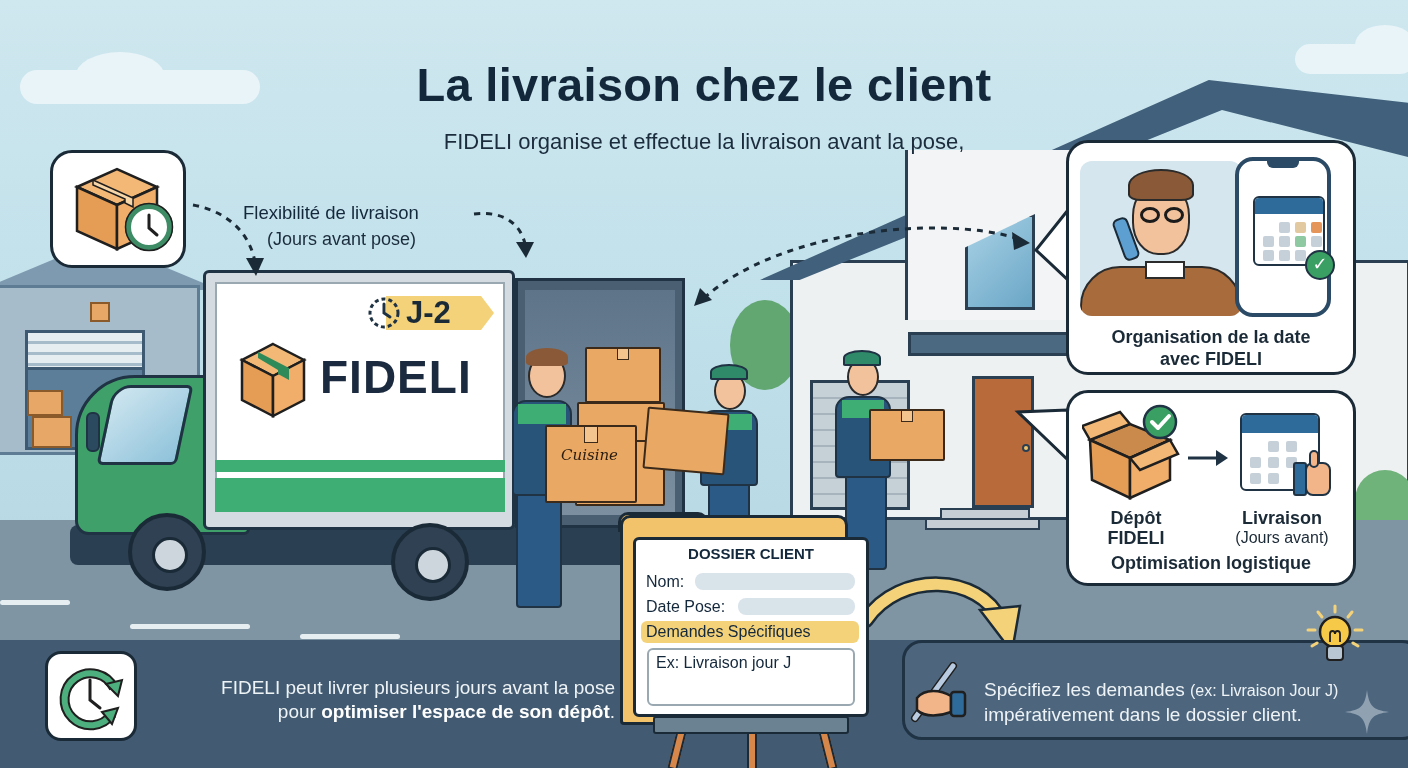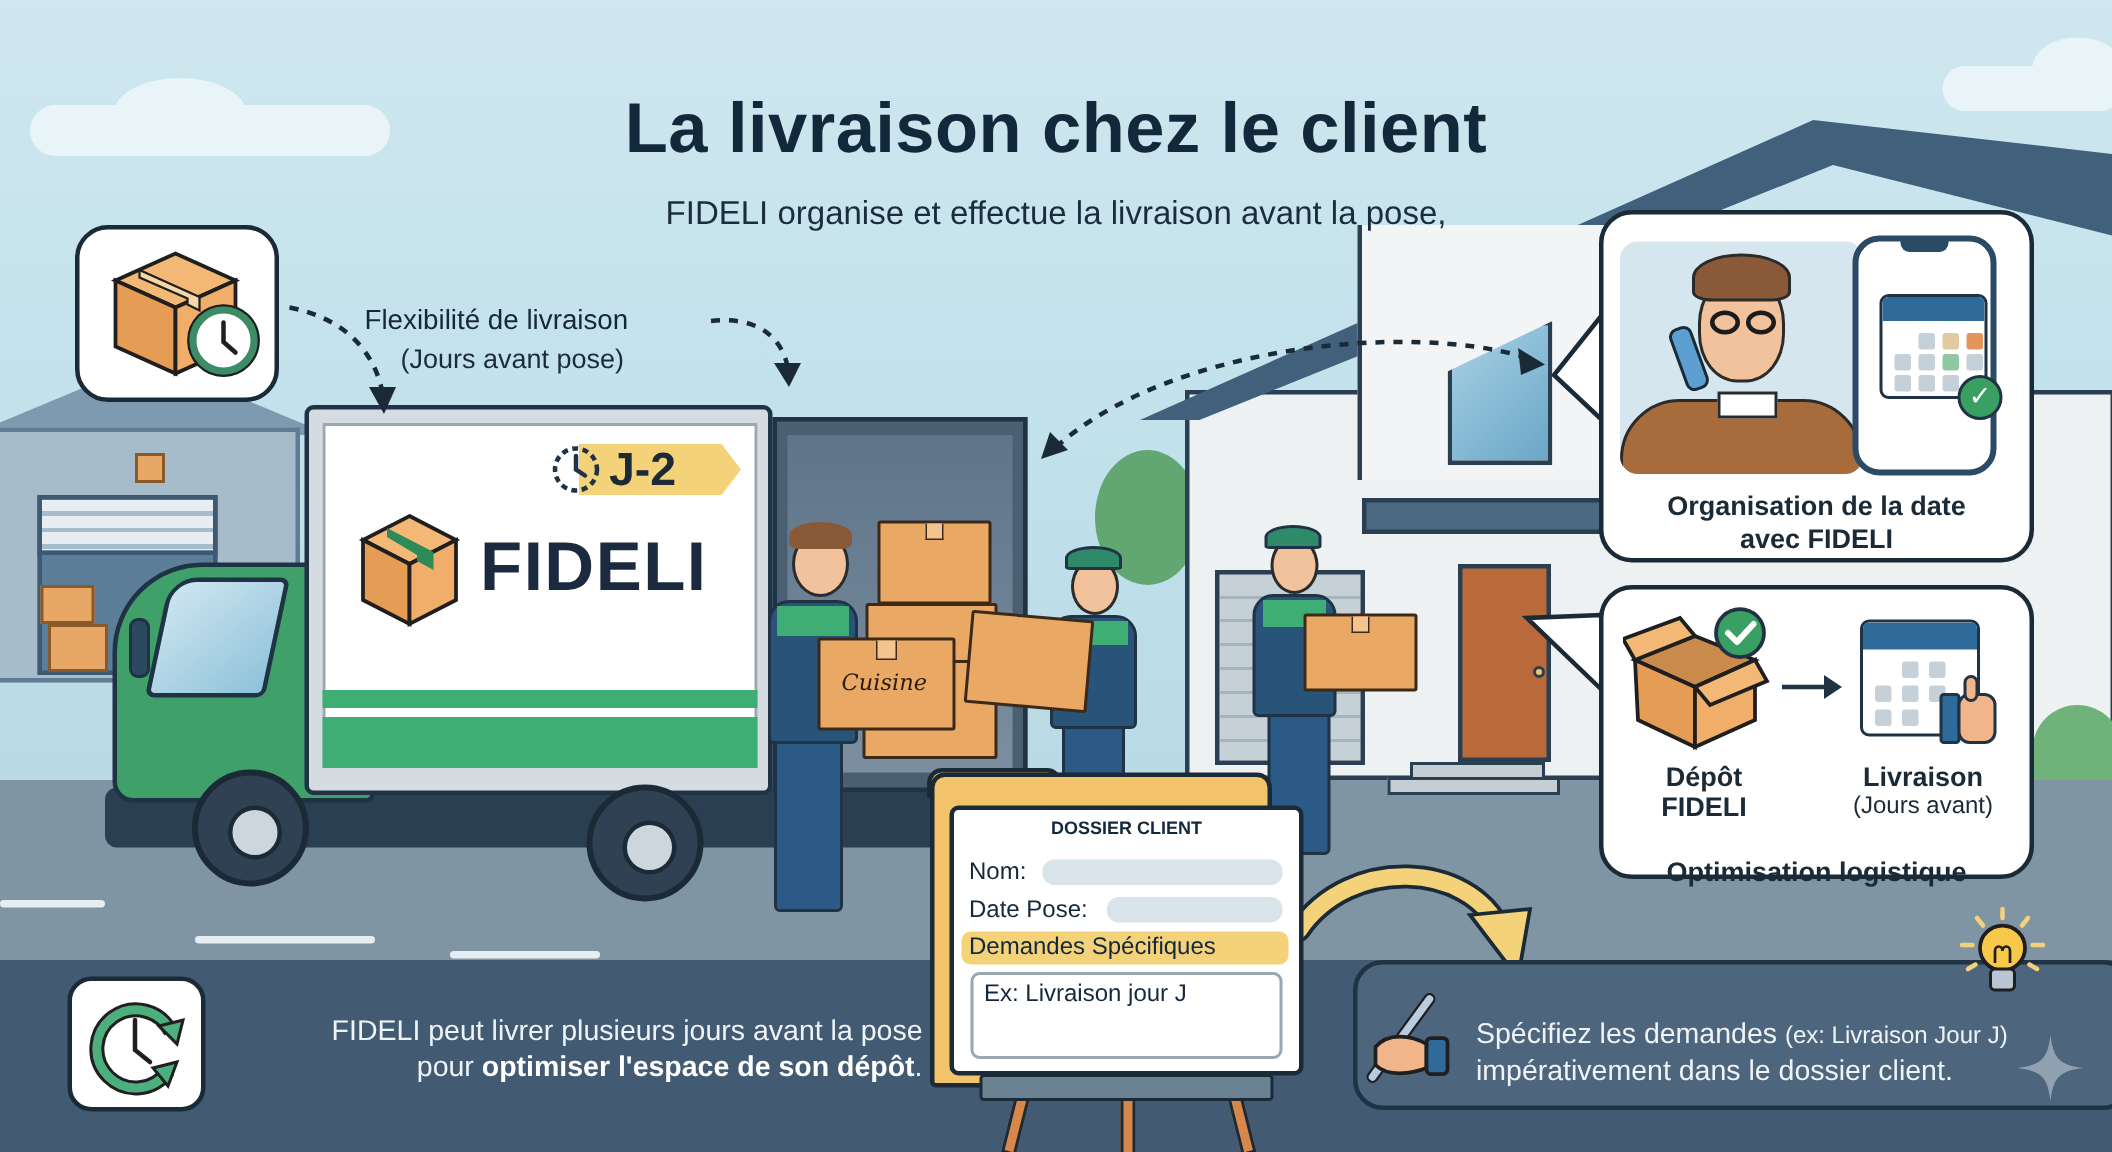--- a/index.html
+++ b/index.html
@@ -87,21 +87,21 @@
   .phone { position: absolute; left: 1235px; top: 157px; width: 96px; height: 160px; border: 4px solid #2b4a66; border-radius: 18px; background: #fff; }
   .cal { position: absolute; background: #fff; border: 2.5px solid #1f3344; border-radius: 6px; overflow: hidden; }
   .cal-top { position: absolute; left: 0; top: 0; width: 100%; height: 24%; background: #2f6b9a; }
   .cal-cell { position: absolute; width: 11px; height: 11px; border-radius: 2px; background: #c6d0d8; }
   .check-badge { position: absolute; width: 30px; height: 30px; border-radius: 50%; background: #3a9f62; border: 2.5px solid #1f3344; color: #fff; font-weight: 700; font-size: 18px; text-align: center; line-height: 25px; }
 
   
   .folder-back { position: absolute; left: 620px; top: 515px; width: 228px; height: 210px; background: #f2c36b; border: 3px solid #1b2a37; border-radius: 10px 10px 4px 4px; }
   .folder-tab { position: absolute; left: 618px; top: 512px; width: 90px; height: 20px; background: #f2c36b; border: 3px solid #1b2a37; border-bottom: none; border-radius: 10px 10px 0 0; }
   .sheet { position: absolute; left: 633px; top: 537px; width: 236px; height: 180px; background: #fff; border: 3px solid #1b2a37; border-radius: 6px; }
-  .dossier-title { position: absolute; left: 633px; top: 545px; width: 236px; text-align: center; font-size: 12px; font-weight: 700; color: #14283c; }
+  .dossier-title { position: absolute; left: 633px; top: 545px; width: 236px; text-align: center; font-size: 15px; font-weight: 700; color: #14283c; }
   .field-label { position: absolute; font-size: 16px; color: #14283c; }
   .field-box { position: absolute; height: 17px; background: #d9e3ea; border-radius: 8px; }
   .req-band { position: absolute; left: 641px; top: 621px; width: 218px; height: 22px; background: #f4d27a; border-radius: 6px; }
   .req-label { position: absolute; left: 646px; top: 623px; font-size: 16px; color: #14283c; }
   .req-input { position: absolute; left: 647px; top: 648px; width: 208px; height: 58px; background: #fff; border: 2px solid #9aa8b2; border-radius: 6px; font-size: 16px; padding: 4px 7px; color: #14283c; font-family: "Liberation Sans", sans-serif; }
   .easel-bar { position: absolute; left: 653px; top: 716px; width: 196px; height: 18px; background: #6b8293; border: 2.5px solid #1b2a37; border-radius: 3px; }
   .easel-leg { position: absolute; width: 10px; height: 40px; background: #d8874a; border: 2px solid #1b2a37; }
   .bottom-strip { position: absolute; left: 0; top: 640px; width: 1408px; height: 128px; background: #425b72; }
   .banner-card { position: absolute; left: 902px; top: 640px; width: 520px; height: 100px; background: #4d667e; border: 3px solid #1f3344; border-radius: 20px; }
   .banner-text { position: absolute; font-size: 19px; line-height: 24px; color: #eef3f6; }
@@ -188,21 +188,21 @@
   <div class="cbox" style="left:575px;top:440px;width:90px;height:66px;"></div>
 </div>
 
 <div class="person">
   <div class="legs abs" style="left:516px;top:490px;width:46px;height:118px;"></div>
   <div class="torso abs" style="left:512px;top:400px;width:60px;height:96px;"></div>
   <div class="vest abs" style="left:518px;top:404px;width:48px;height:20px;"></div>
   <div class="head abs" style="left:528px;top:354px;width:38px;height:44px;"></div>
   <div class="hair abs" style="left:526px;top:348px;width:42px;height:18px;"></div>
 </div>
-<div class="cbox" style="left:545px;top:425px;width:92px;height:62px;text-align:center;">
+<div class="cbox" style="left:545px;top:425px;width:92px;height:78px;text-align:center;">
   <div class="tape"></div>
   <span class="abs" style="left:14px;top:19px;font-family:'DejaVu Serif',serif;font-style:italic;font-size:15px;color:#2a1c10;">Cuisine</span>
 </div>
 <div class="person">
   <div class="legs abs" style="left:708px;top:480px;width:42px;height:60px;"></div>
   <div class="torso abs" style="left:700px;top:410px;width:58px;height:76px;"></div>
   <div class="vest abs" style="left:712px;top:414px;width:40px;height:16px;"></div>
   <div class="head abs" style="left:714px;top:372px;width:32px;height:38px;"></div>
   <div class="cap abs" style="left:710px;top:364px;width:38px;height:16px;"></div>
 </div>
@@ -319,21 +319,21 @@
   <div class="abs" style="left:16px;top:0;width:10px;height:18px;background:#f2b58a;border:2px solid #1f3344;border-radius:5px;"></div>
 </div>
 <div class="card-caption" style="left:1096px;top:508px;width:80px;font-size:18px;line-height:20px;text-align:center;">
   <div>Dépôt</div>
   <div>FIDELI</div>
 </div>
 <div class="card-caption" style="left:1222px;top:508px;width:120px;line-height:20px;">
   <div style="font-size:18px;">Livraison</div>
   <div style="font-size:16px;font-weight:400;">(Jours avant)</div>
 </div>
-<div class="card-caption" style="left:1070px;top:553px;width:282px;font-size:18px;margin-top:18px;">Optimisation logistique</div>
+<div class="card-caption" style="left:1070px;top:553px;width:282px;font-size:18px;">Optimisation logistique</div>
 
 <div class="bottom-strip"></div>
 <div class="clock-card">
   <svg class="abs" style="left:8px;top:8px;" width="72" height="72" viewBox="0 0 72 72">
     <path d="M58 26 A26 26 0 1 0 56 52" fill="none" stroke="#1f1f1f" stroke-width="10"></path>
     <path d="M58 26 A26 26 0 1 0 56 52" fill="none" stroke="#4caf7d" stroke-width="6"></path>
     <polygon points="50,22 66,18 62,34" fill="#4caf7d" stroke="#1f1f1f" stroke-width="2"></polygon>
     <polygon points="46,50 62,46 56,62" fill="#4caf7d" stroke="#1f1f1f" stroke-width="2"></polygon>
     <path d="M34 18 V38 L44 46" fill="none" stroke="#1f1f1f" stroke-width="3" stroke-linecap="round"></path>
   </svg>

